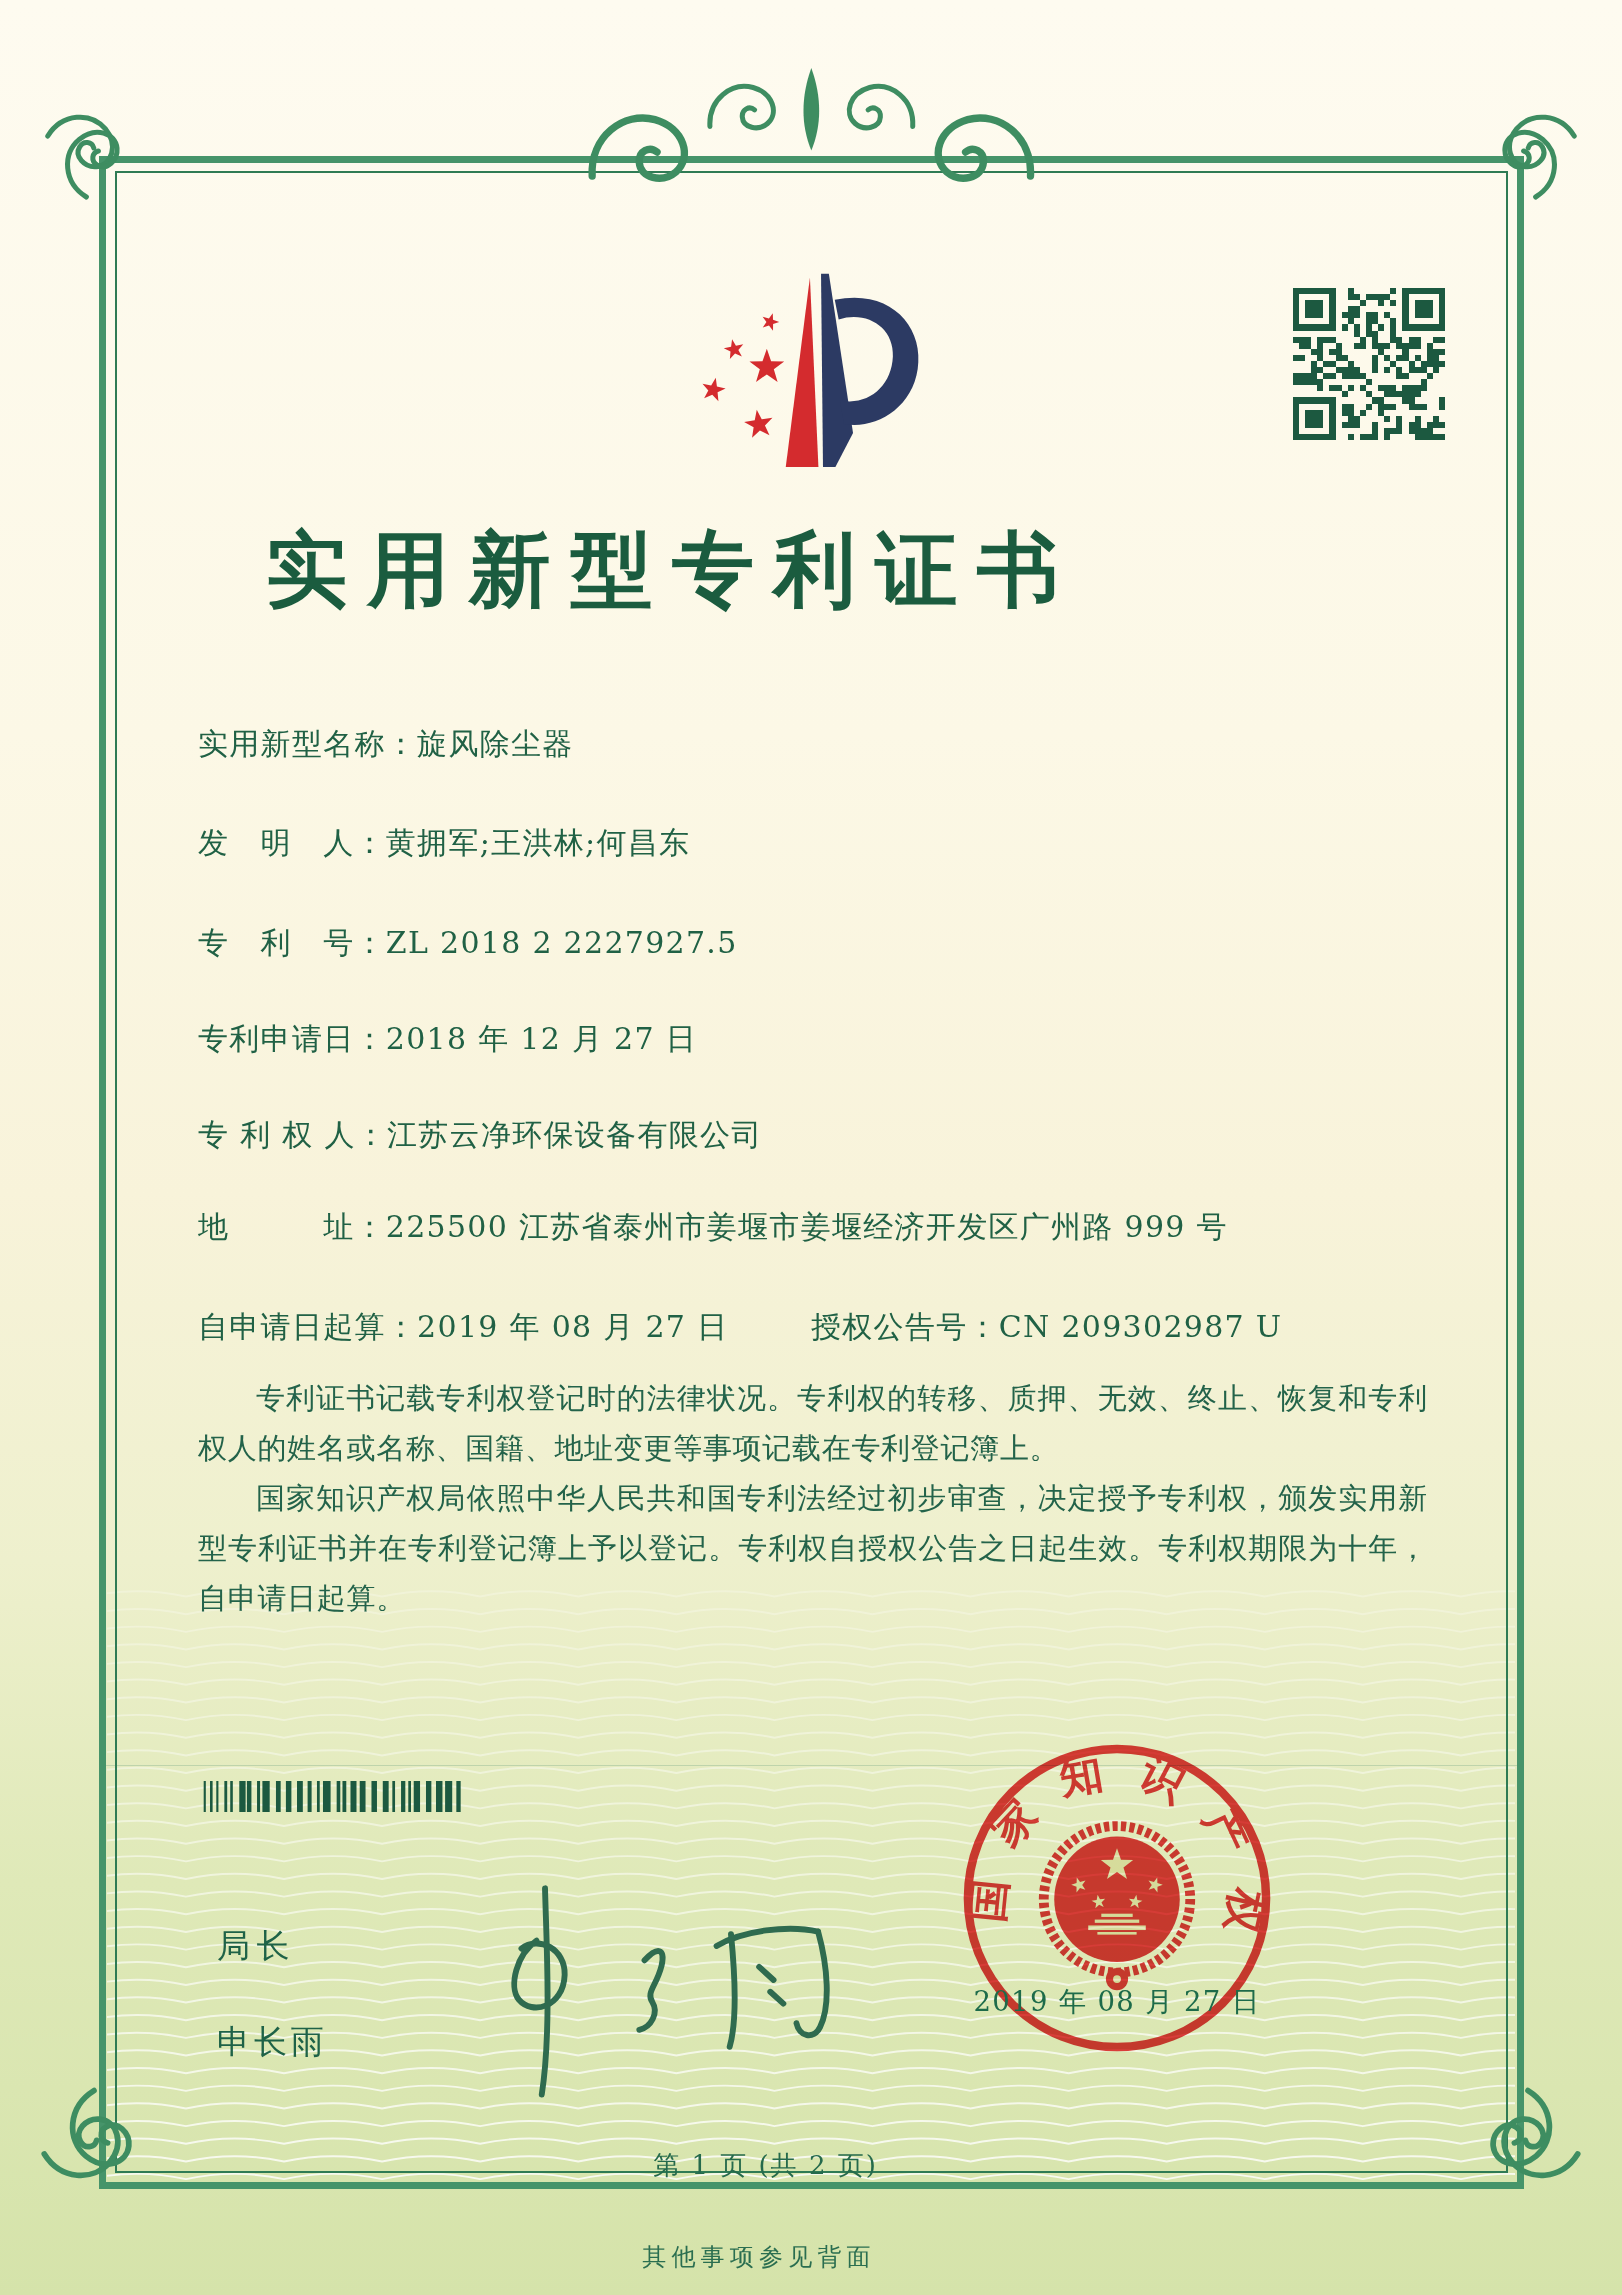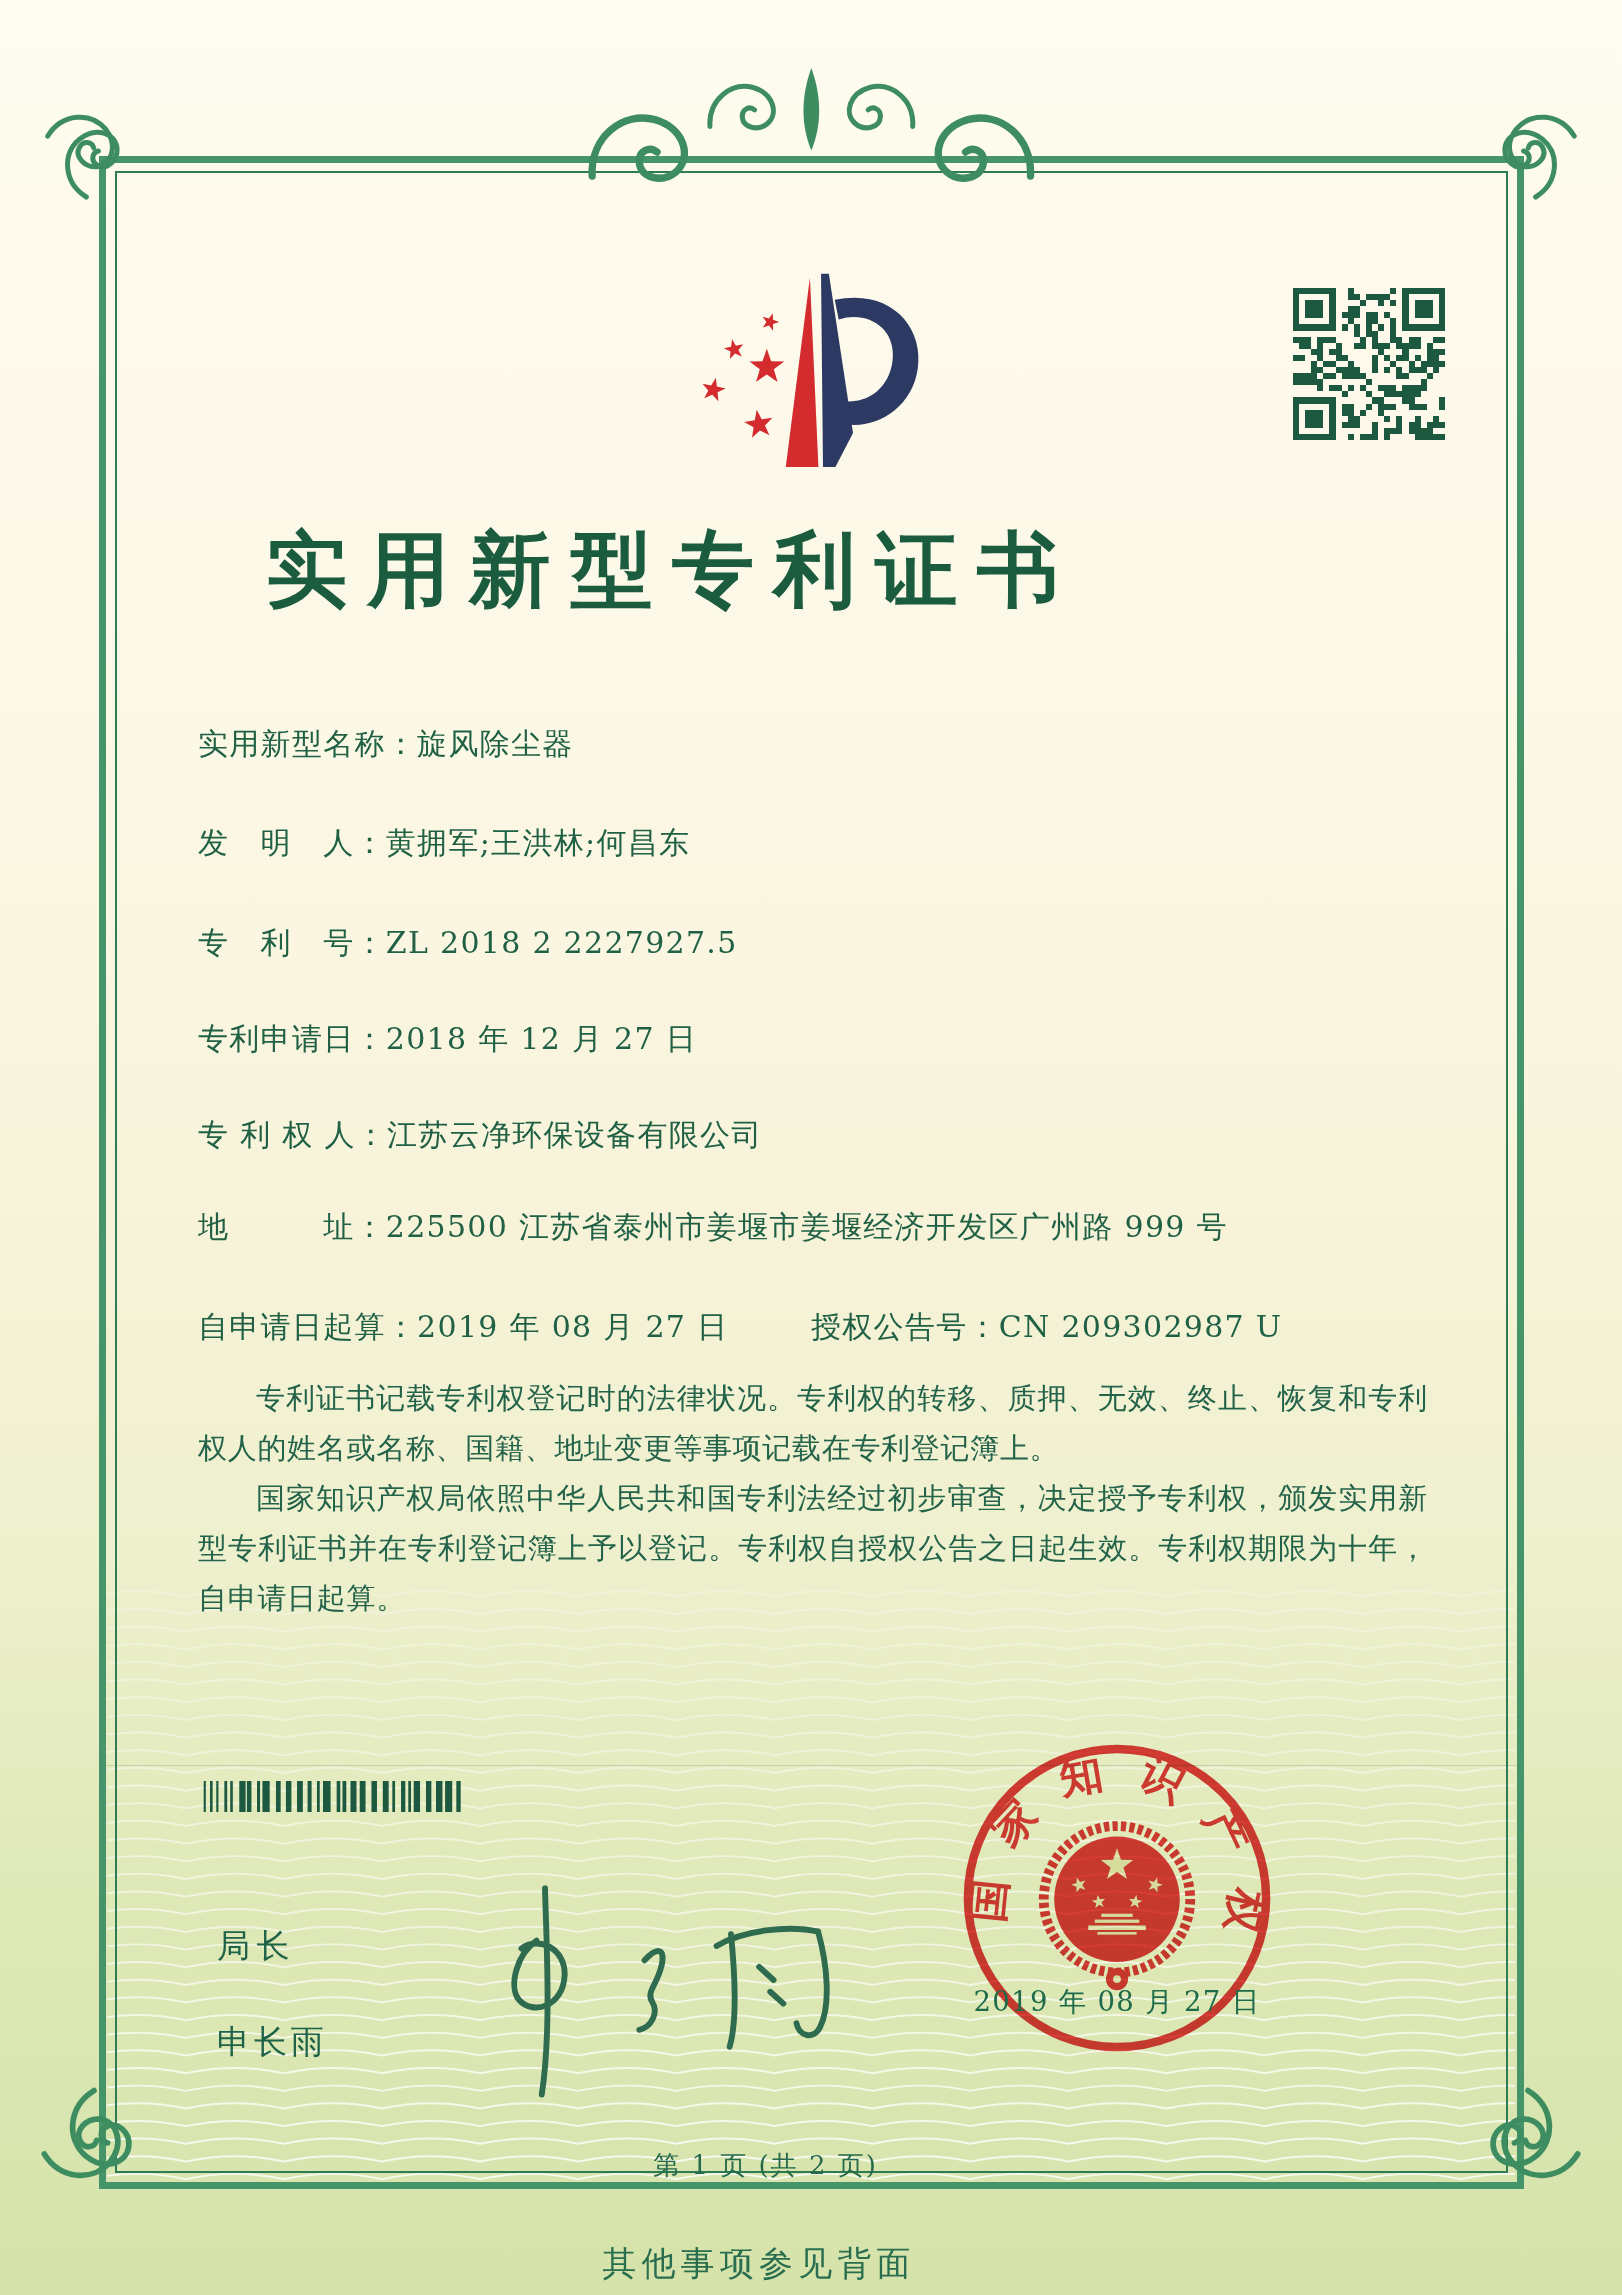--- a/index.html
+++ b/index.html
@@ -24,21 +24,21 @@
   .grant-right{position:absolute;left:811px;top:1307px;font-size:30px;color:#206145;letter-spacing:1.3px;white-space:pre;}
   .body-text{position:absolute;left:198px;top:1373px;width:1230px;font-size:29px;line-height:50px;color:#23634a;text-align:justify;letter-spacing:0.7px;}
   .body-text p{margin:0;text-indent:2em;}
   .barcode{position:absolute;left:202px;top:1781px;}
   .director-label{position:absolute;left:217px;top:1924px;font-size:33px;color:#1e6247;letter-spacing:6.5px;}
   .director-name{position:absolute;left:217px;top:1996px;font-size:33px;color:#1e6247;letter-spacing:3.9px;margin-top:24px;}
   .signature{position:absolute;left:435px;top:1862px;}
   .seal{position:absolute;left:947px;top:1728px;mix-blend-mode:multiply;}
   .seal-date{position:absolute;left:947px;top:1984px;width:340px;text-align:center;font-size:27.5px;color:#1d6b4a;letter-spacing:1.3px;white-space:pre;}
   .page-footer{position:absolute;left:0;top:2148px;width:1531px;text-align:center;font-size:26px;color:#256a4c;letter-spacing:2px;white-space:pre;}
-  .back-note{position:absolute;left:0;top:2241px;width:1518px;text-align:center;font-size:34px;color:#2a6e50;letter-spacing:5.2px;}
+  .back-note{position:absolute;left:0;top:2241px;width:1518px;text-align:center;font-size:24px;color:#2a6e50;letter-spacing:5.2px;}
 </style>
 </head>
 <body>
 
 <div class="page">
 
   <svg id="waves" class="waves" width="1408" height="595" viewBox="0 0 2152 910">
       <path d="M-30 10 q75 -16 150 0 q75 -16 150 0 q75 -16 150 0 q75 -16 150 0 q75 -16 150 0 q75 -16 150 0 q75 -16 150 0 q75 -16 150 0 q75 -16 150 0 q75 -16 150 0 q75 -16 150 0 q75 -16 150 0 q75 -16 150 0 q75 -16 150 0 q75 -16 150 0" fill="none" stroke="#ffffff" stroke-width="3" opacity="0.26"></path>
       <path d="M-30 37 q75 -16 150 0 q75 -16 150 0 q75 -16 150 0 q75 -16 150 0 q75 -16 150 0 q75 -16 150 0 q75 -16 150 0 q75 -16 150 0 q75 -16 150 0 q75 -16 150 0 q75 -16 150 0 q75 -16 150 0 q75 -16 150 0 q75 -16 150 0 q75 -16 150 0" fill="none" stroke="#ffffff" stroke-width="3" opacity="0.27"></path>
       <path d="M-30 64 q75 -16 150 0 q75 -16 150 0 q75 -16 150 0 q75 -16 150 0 q75 -16 150 0 q75 -16 150 0 q75 -16 150 0 q75 -16 150 0 q75 -16 150 0 q75 -16 150 0 q75 -16 150 0 q75 -16 150 0 q75 -16 150 0 q75 -16 150 0 q75 -16 150 0" fill="none" stroke="#ffffff" stroke-width="3" opacity="0.29"></path>

